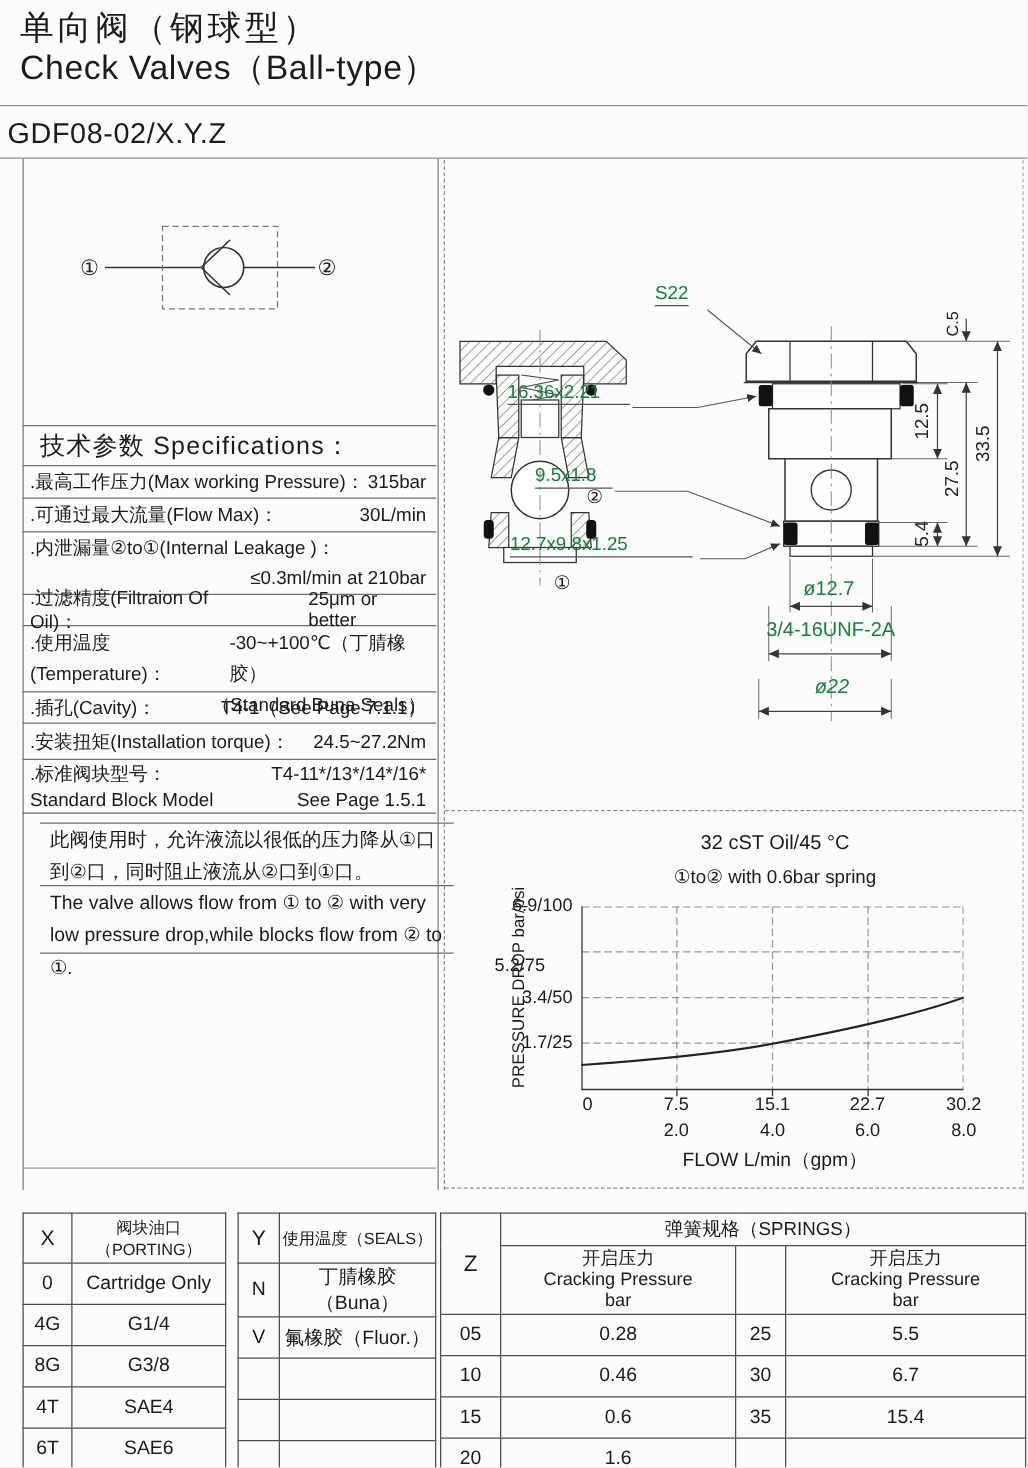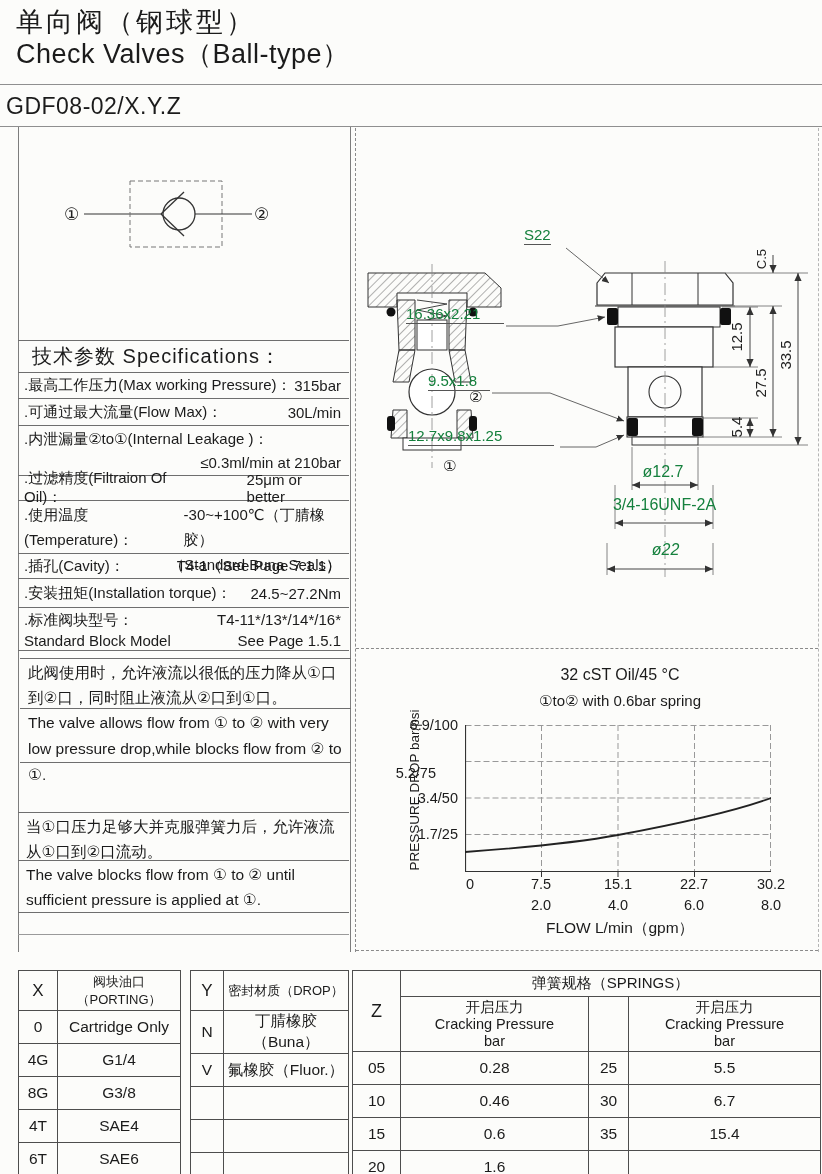--- a/index.html
+++ b/index.html
@@ -106,29 +106,25 @@
         <span>.标准阀块型号：</span>
         <span>T4-11*/13*/14*/16*</span>
       </div>
       <div class="l2">
         <span>Standard Block Model</span>
         <span>See Page 1.5.1</span>
       </div>
     </div>
   </div>
 
-  <div class="abs desc" style="left:20px;top:658px;width:331px;">
+  <div class="abs desc" style="left:32px;top:658px;width:331px;">
     <div class="desc-row" style="height:50px;">此阀使用时，允许液流以很低的压力降从①口到②口，同时阻止液流从②口到①口。</div>
     <div class="desc-row" style="height:54px;line-height:26px;">The valve allows flow from ① to ② with very low pressure drop,while blocks flow from ② to ①.</div>
   </div>
 
-  <div class="abs desc" style="left:18px;top:812px;width:331px;">
-    <div class="desc-row" style="height:48px;">当①口压力足够大并克服弹簧力后，允许液流从①口到②口流动。</div>
-    <div class="desc-row" style="height:52px;line-height:25px;">The valve blocks flow from ① to ② until sufficient pressure is applied at ①.</div>
-  </div>
   <div class="hline" style="left:18px;top:934px;width:331px;border-top-color:#9a9a9a;"></div>
 
   <svg class="abs" style="left:363px;top:260px;" width="165" height="215" viewBox="0 0 165 215">
     <defs>
       <pattern id="hatchA" width="6" height="6" patternUnits="userSpaceOnUse" patternTransform="rotate(45)">
         <line x1="0" y1="0" x2="0" y2="6" stroke="#666" stroke-width="1"></line>
       </pattern>
     </defs>
     <path d="M5,13 L122,13 L138,28 L138,47 L104,47 L104,33 L34,33 L34,47 L5,47 Z" fill="url(#hatchA)" stroke="#333" stroke-width="1"></path>
     <polygon points="34,40 52,40 52,90 36,90" fill="url(#hatchA)" stroke="#333" stroke-width="1"></polygon>
@@ -287,21 +283,21 @@
     </table>
 
   <table class="tbl" style="left:190px;top:970px;width:159px;">
     <colgroup>
         <col style="width:33px;">
         <col>
       </colgroup>
     <tbody>
         <tr class="hr40">
       <td style="font-size:17px;">Y</td>
-      <td style="font-size:13px;">密封材质（DROP）</td>
+      <td style="font-size:13px;">使用温度（SEALS）</td>
     </tr>
     <tr class="hr33">
           <td>N</td>
           <td>丁腈橡胶（Buna）</td>
         </tr>
     <tr class="hr33">
           <td>V</td>
           <td>氟橡胶（Fluor.）</td>
         </tr>
     <tr class="hr33">

